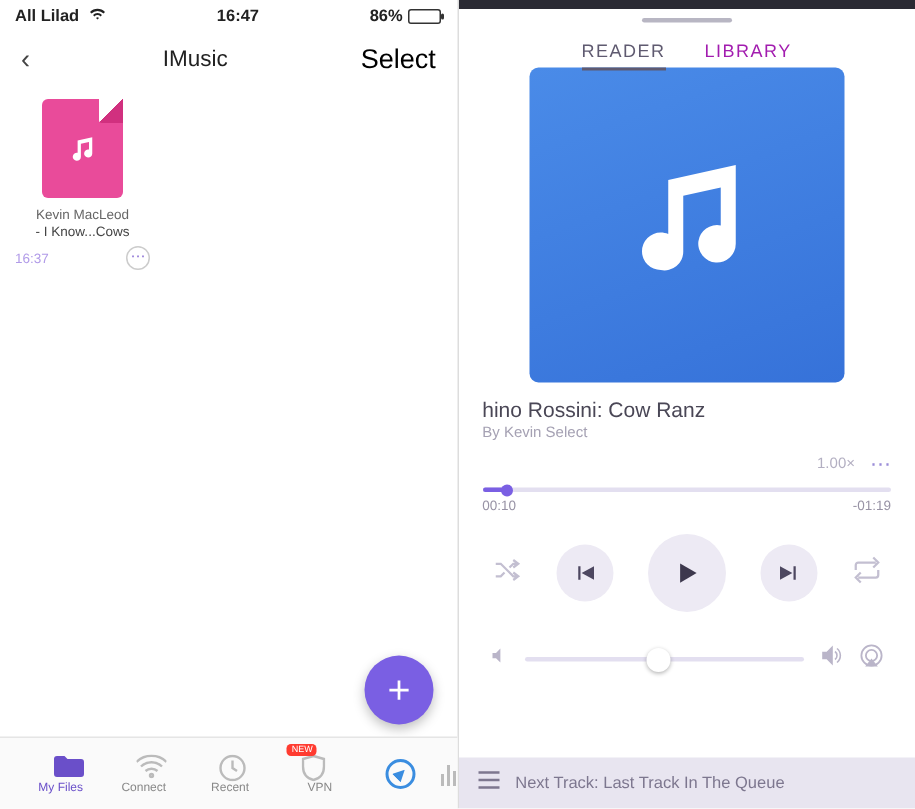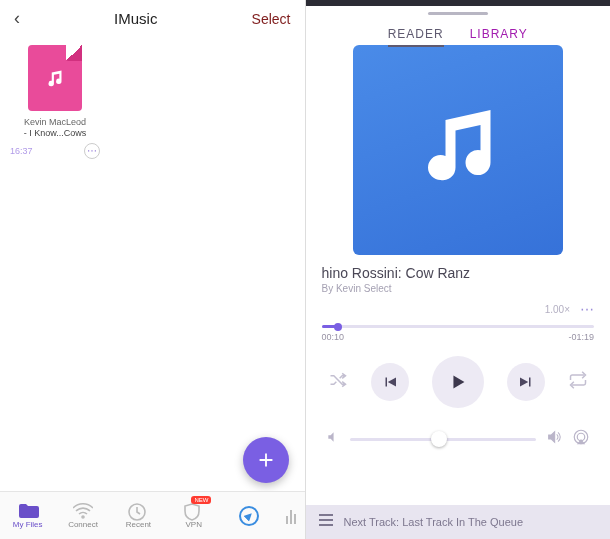--- a/index.html
+++ b/index.html
@@ -7,33 +7,33 @@
     .phone { background: #fff; flex: 1; position: relative; display: flex; flex-direction: column; }
     .phone-left { border-right: 1px solid #ddd; }
     .status-bar { display: flex; justify-content: space-between; align-items: center; padding: 4px 10px; font-size: 11px; font-weight: 600; color: #222; }
     .status-right { display: flex; align-items: center; gap: 4px; }
     .batt { width: 22px; height: 10px; border: 1px solid #333; border-radius: 2px; position: relative; }
     .batt::after { content: ""; position: absolute; right: -3px; top: 2px; width: 2px; height: 4px; background: #333; border-radius: 1px; }
     .batt-fill { background: #333; height: 100%; width: 86%; }
     .navbar { display: flex; justify-content: space-between; align-items: center; padding: 8px 14px 10px; }
     .nav-back { font-size: 18px; color: #444; }
     .nav-title { font-size: 15px; color: #222; text-align: right; }
-    .nav-select { font-size: 14px; color: #7f1d1d; }
+    .nav-select { font-size: 18px; color: #000000; }
     .grid { padding: 6px 10px; display: flex; flex-wrap: wrap; gap: 10px; }
     .file-card { width: 90px; display: flex; flex-direction: column; align-items: center; }
     .file-thumb { width: 54px; height: 66px; background: #e94b9a; border-radius: 4px; position: relative; display: flex; align-items: center; justify-content: center; }
     .file-thumb::before { content: ""; position: absolute; top: 0; right: 0; width: 16px; height: 16px; background: linear-gradient(135deg, #fff 50%, #d1307f 50%); border-bottom-left-radius: 2px; }
     .file-line1 { font-size: 9px; color: #666; text-align: center; margin-top: 6px; line-height: 1.2; width: 100%; }
     .file-line2 { font-size: 9px; color: #444; text-align: center; line-height: 1.2; width: 100%; }
     .file-meta { display: flex; justify-content: space-between; width: 100%; margin-top: 4px; align-items: center; }
     .file-time { font-size: 9px; color: #b19be8; }
     .more-dots { width: 16px; height: 16px; border: 1px solid #ccc; border-radius: 50%; display: flex; align-items: center; justify-content: center; color: #8b6fd4; font-size: 10px; line-height: 1; }
     .fab { position: absolute; bottom: 56px; right: 16px; width: 46px; height: 46px; border-radius: 50%; background: #7a5fe3; display: flex; align-items: center; justify-content: center; box-shadow: 0 3px 8px rgba(0,0,0,0.25); }
     .tabbar { position: absolute; bottom: 0; left: 0; right: 0; height: 48px; display: flex; border-top: 1px solid #e5e5e5; background: #fafafa; }
-    .tab-item { flex: 1; display: flex; flex-direction: column; align-items: center; justify-content: center; gap: 1px; position: relative; }
+    .tab-item { flex: 1; display: flex; flex-direction: column; align-items: flex-end; justify-content: center; gap: 1px; position: relative; }
     .tab-icon { width: 20px; height: 16px; }
     .tab-label { font-size: 8px; color: #888; }
     .tab-item.active .tab-label { color: #6a4fc9; }
     .badge-new { position: absolute; top: 4px; right: 10px; background: #ff3b30; color: #fff; font-size: 6px; padding: 1px 3px; border-radius: 3px; }
     .compass { width: 20px; height: 20px; border: 2px solid #3a8de0; border-radius: 50%; display: flex; align-items: center; justify-content: center; }
     .compass-inner { width: 8px; height: 8px; background: #3a8de0; transform: rotate(45deg); clip-path: polygon(50% 0, 100% 100%, 0 100%); }
     .bars-icon { display: flex; gap: 2px; align-items: flex-end; height: 16px; }
     .bars-icon span { width: 2px; background: #bbb; }
     
     .sheet-handle { display: flex; justify-content: center; padding: 6px 0 2px; }
@@ -65,20 +65,35 @@
     .vol-icon { color: #bab5c9; }
     .airplay { color: #bab5c9; }
     .queue-bar { position: absolute; bottom: 0; left: 0; right: 0; height: 34px; background: #e8e5f0; display: flex; align-items: center; padding: 0 12px; gap: 10px; }
     .queue-icon { color: #7d778f; }
     .queue-text { font-size: 11px; color: #7d778f; }
   </style>
 </head>
 <body>
 
 <div class="phone phone-left">
+  <div class="status-bar">
+    <div style="display:flex;gap:6px;align-items:center">
+      <span>All Lilad</span>
+      <span>
+        <svg width="12" height="10" viewBox="0 0 12 10">
+            <path d="M6 9 L7 8 A1.4 1.4 0 0 0 5 8 Z M3 6 A4 4 0 0 1 9 6 L8 7 A2.6 2.6 0 0 0 4 7 Z M1 4 A7 7 0 0 1 11 4 L10 5 A5.6 5.6 0 0 0 2 5 Z" fill="#222"></path>
+          </svg>
+      </span>
+    </div>
+    <span>16:47</span>
+    <div class="status-right">
+      <span>86%</span>
+      <span class="batt"><span class="batt-fill"></span></span>
+    </div>
+  </div>
 
   <div class="navbar">
     <span class="nav-back">‹</span>
     <span class="nav-title">IMusic</span>
     <span class="nav-select">Select</span>
   </div>
 
   <div class="grid">
     <div class="file-card">
       <div class="file-thumb">

